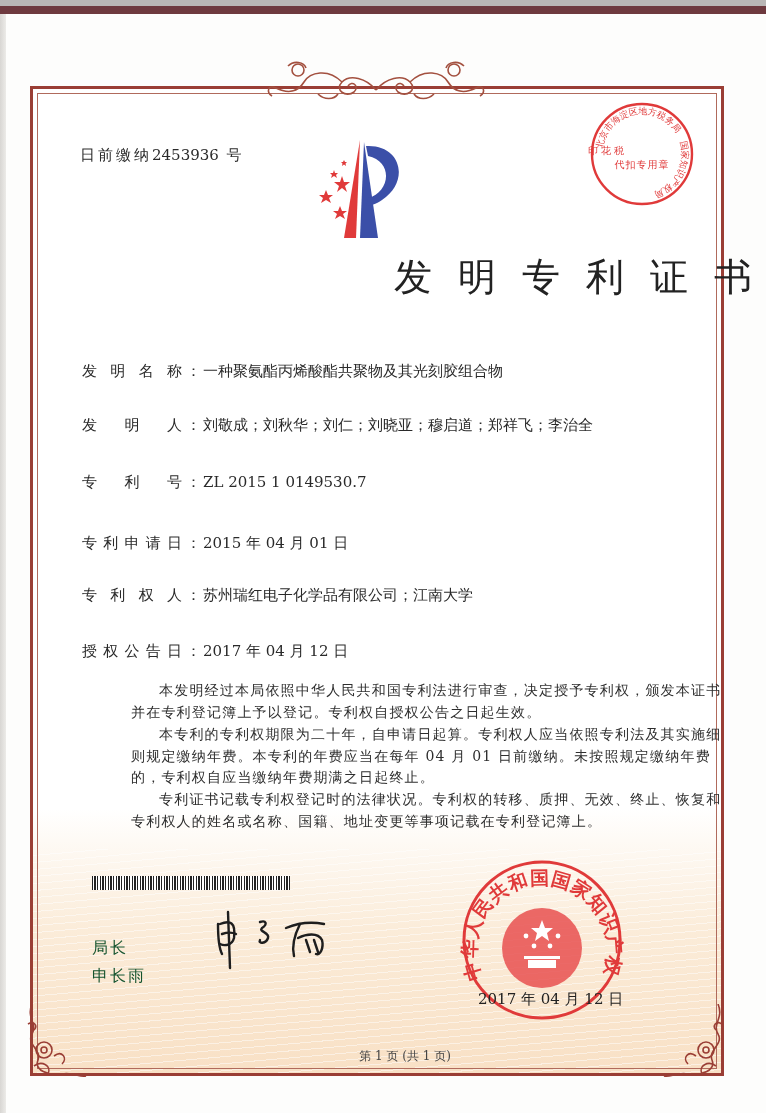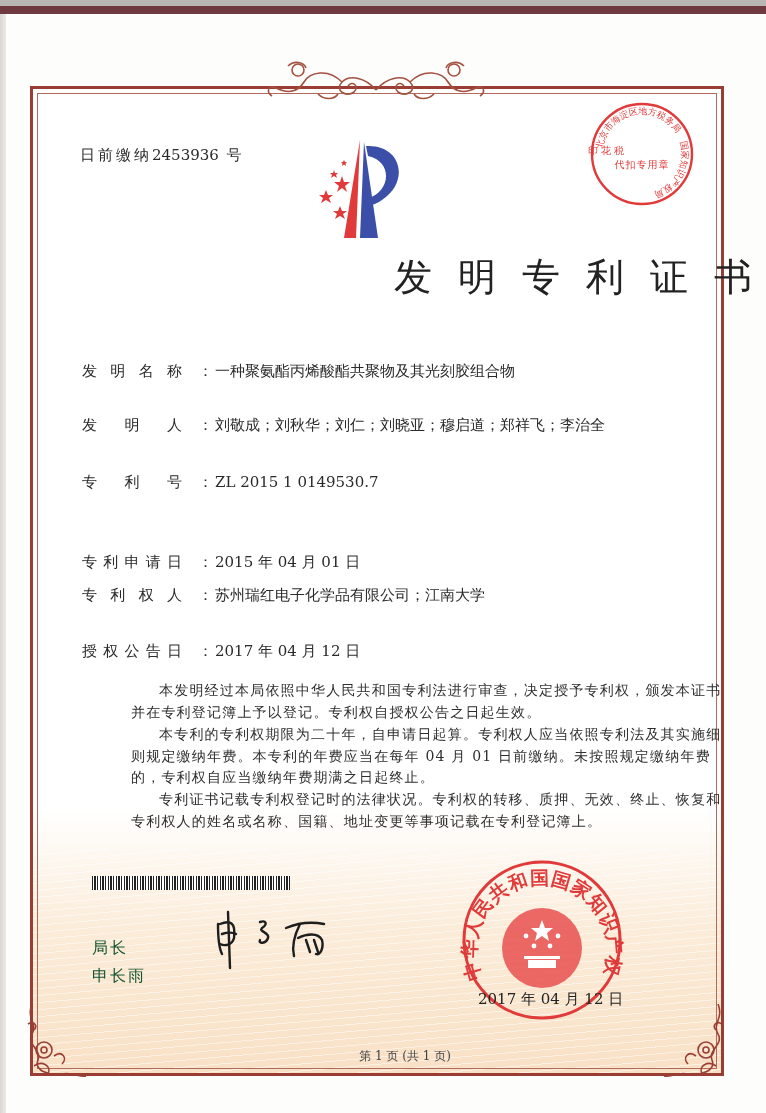--- a/index.html
+++ b/index.html
@@ -50,21 +50,21 @@
   .logo { position:absolute; left:298px; top:138px; width:110px; height:104px; }
   .stamp-top { position:absolute; left:588px; top:100px; width:108px; height:108px; }
   .title {
     position:absolute; left:12px; width:766px; top:252px; text-align:right;
     font-size:38px; letter-spacing:26px; font-weight:normal; color:#222;
     padding-left:12px; box-sizing:border-box;
   }
   .field {
     position:absolute; left:82px; font-size:15px; white-space:nowrap;
   }
-  .field .lbl { display:inline-block; width:100px; text-align:justify; text-align-last:justify; margin-right:16px; }
+  .field .lbl { display:inline-block; width:100px; text-align:justify; text-align-last:justify; margin-right:4px; }
   .field .colon { margin-right:2px; }
   .field .val { font-family:"DejaVu Serif", serif; }
 
   .para {
     position:absolute; left:86px; width:600px; font-size:14px; line-height:21.5px;
     text-indent:28px; letter-spacing:1.2px; color:#2e2e2e;margin-left:45px;
   }
   .barcode {
     position:absolute; left:92px; top:876px; width:198px; height:14px;
     background:repeating-linear-gradient(90deg,#222 0 1px,#fff 1px 2px,#222 2px 4px,#fff 4px 5px,#222 5px 6px,#fff 6px 8px);
@@ -155,21 +155,21 @@
 
 <div class="field" style="top:362px">
   <span class="lbl">发明名称</span><span class="colon">：</span><span class="val">一种聚氨酯丙烯酸酯共聚物及其光刻胶组合物</span>
 </div>
 <div class="field" style="top:416px">
   <span class="lbl">发明人</span><span class="colon">：</span><span class="val">刘敬成；刘秋华；刘仁；刘晓亚；穆启道；郑祥飞；李治全</span>
 </div>
 <div class="field" style="top:473px">
   <span class="lbl">专利号</span><span class="colon">：</span><span class="val">ZL 2015 1 0149530.7</span>
 </div>
-<div class="field" style="top:553px">
+<div class="field" style="top:534px">
   <span class="lbl">专利申请日</span><span class="colon">：</span><span class="val">2015 年 04 月 01 日</span>
 </div>
 <div class="field" style="top:586px">
   <span class="lbl">专利权人</span><span class="colon">：</span><span class="val">苏州瑞红电子化学品有限公司；江南大学</span>
 </div>
 <div class="field" style="top:642px">
   <span class="lbl">授权公告日</span><span class="colon">：</span><span class="val">2017 年 04 月 12 日</span>
 </div>
 
 <div class="para" style="top:680px">本发明经过本局依照中华人民共和国专利法进行审查，决定授予专利权，颁发本证书并在专利登记簿上予以登记。专利权自授权公告之日起生效。</div>

